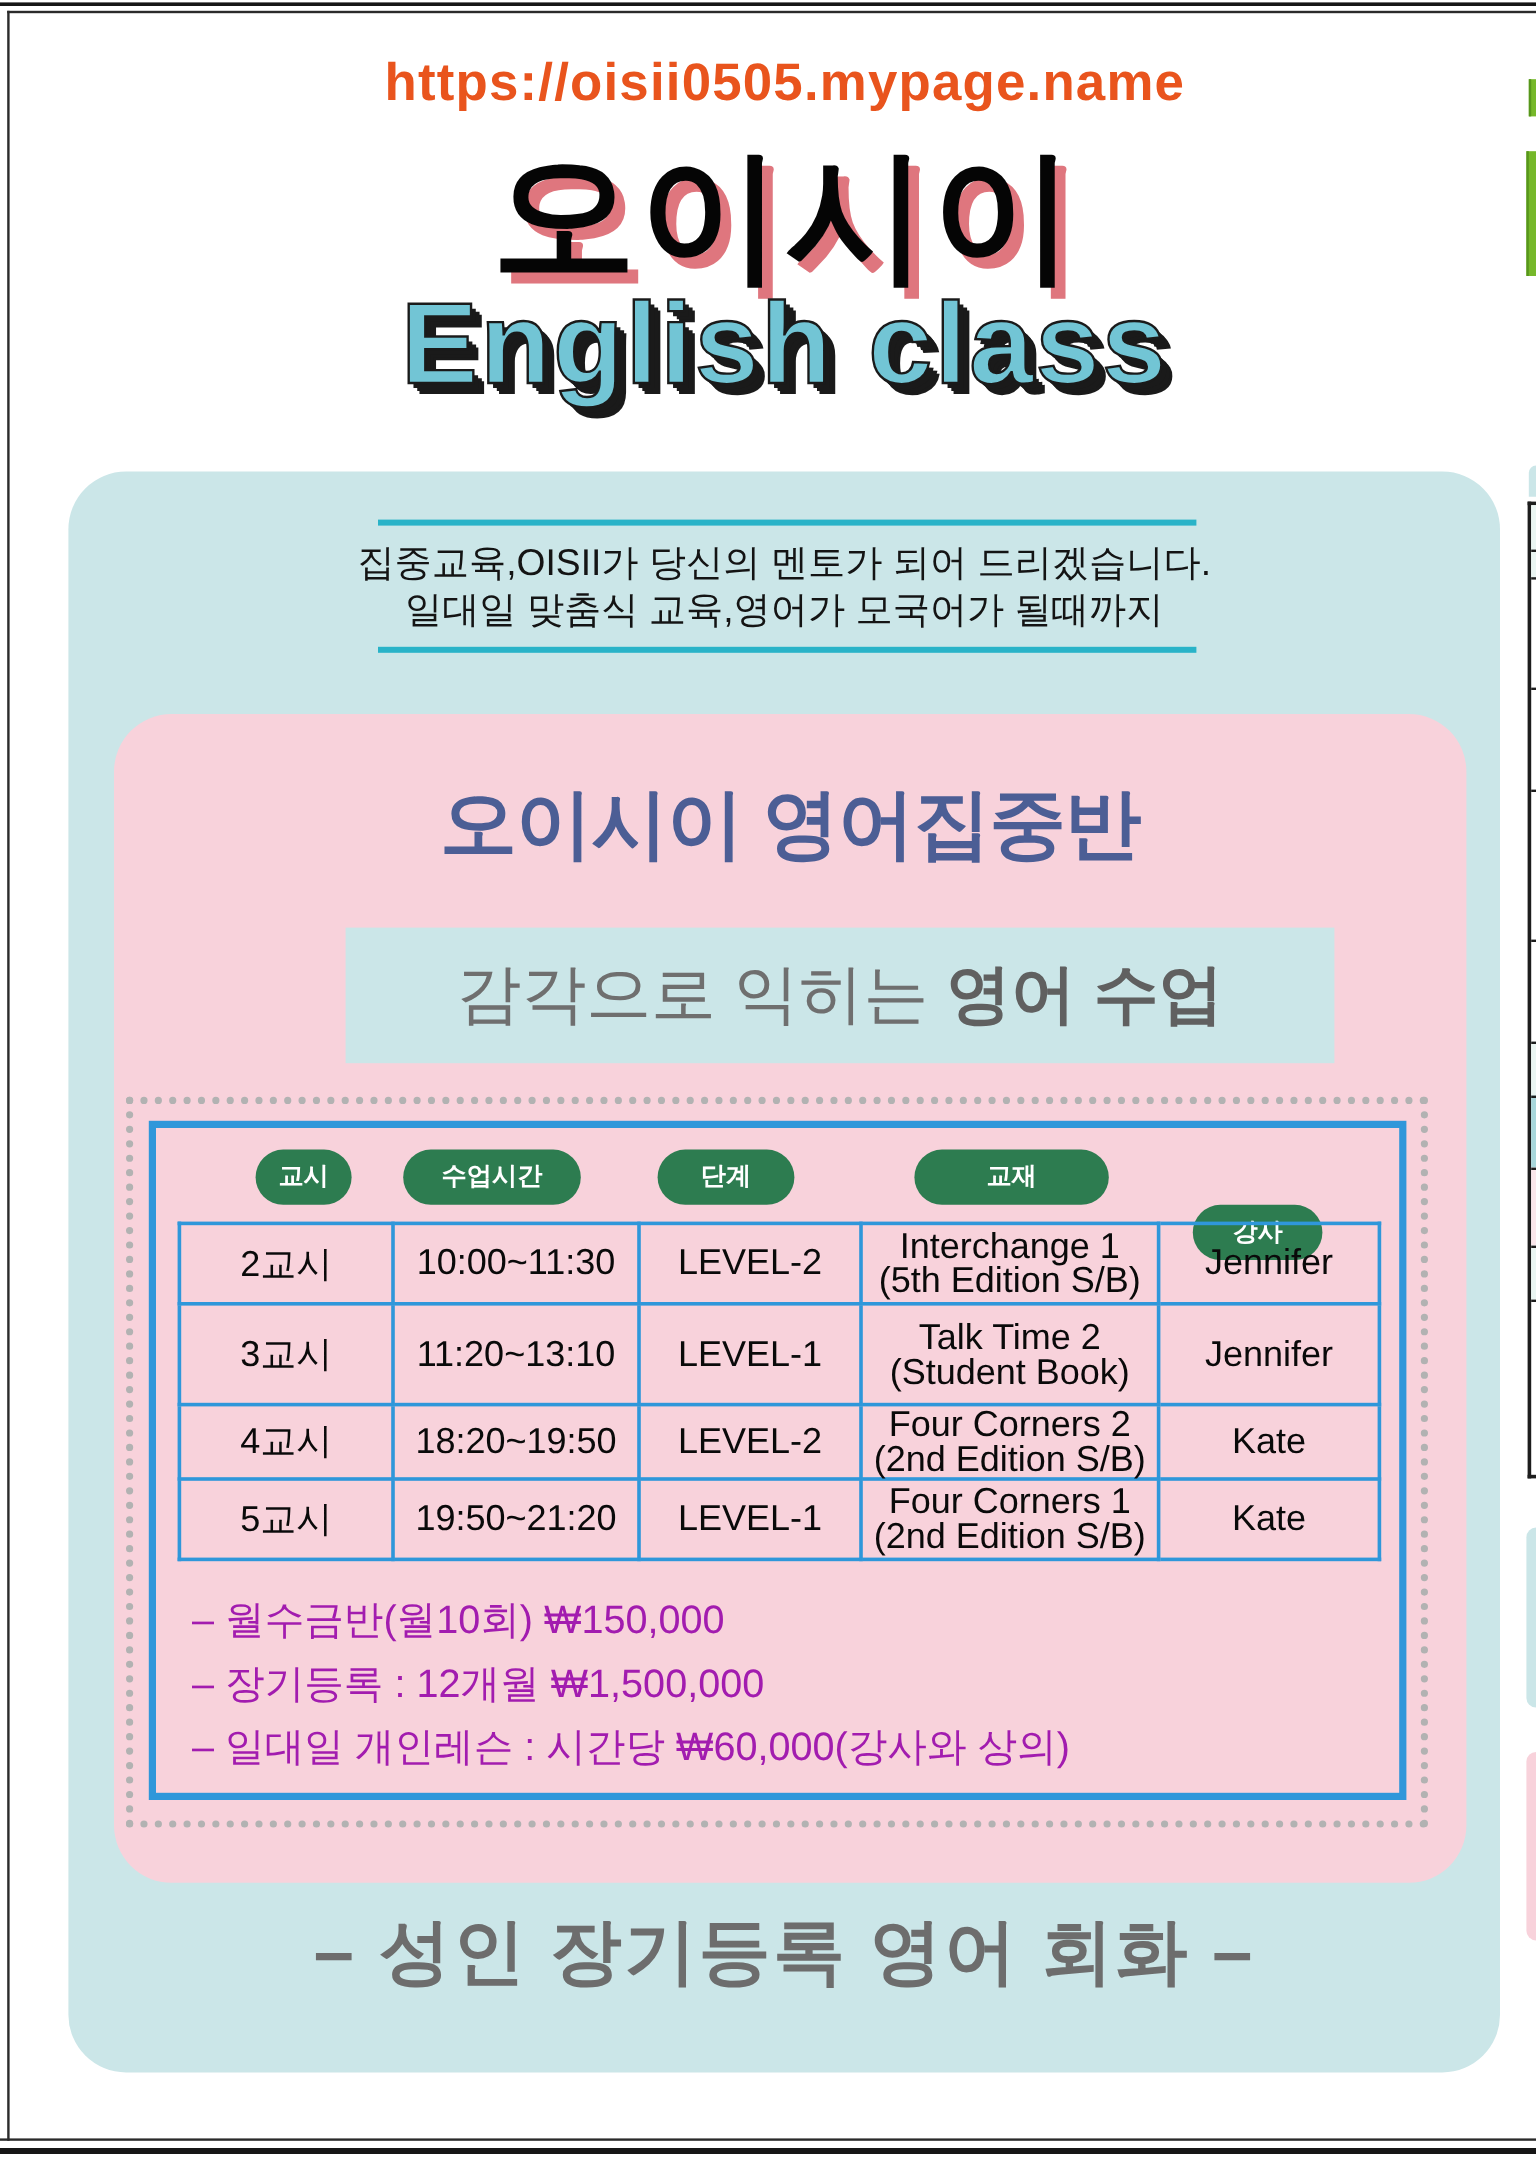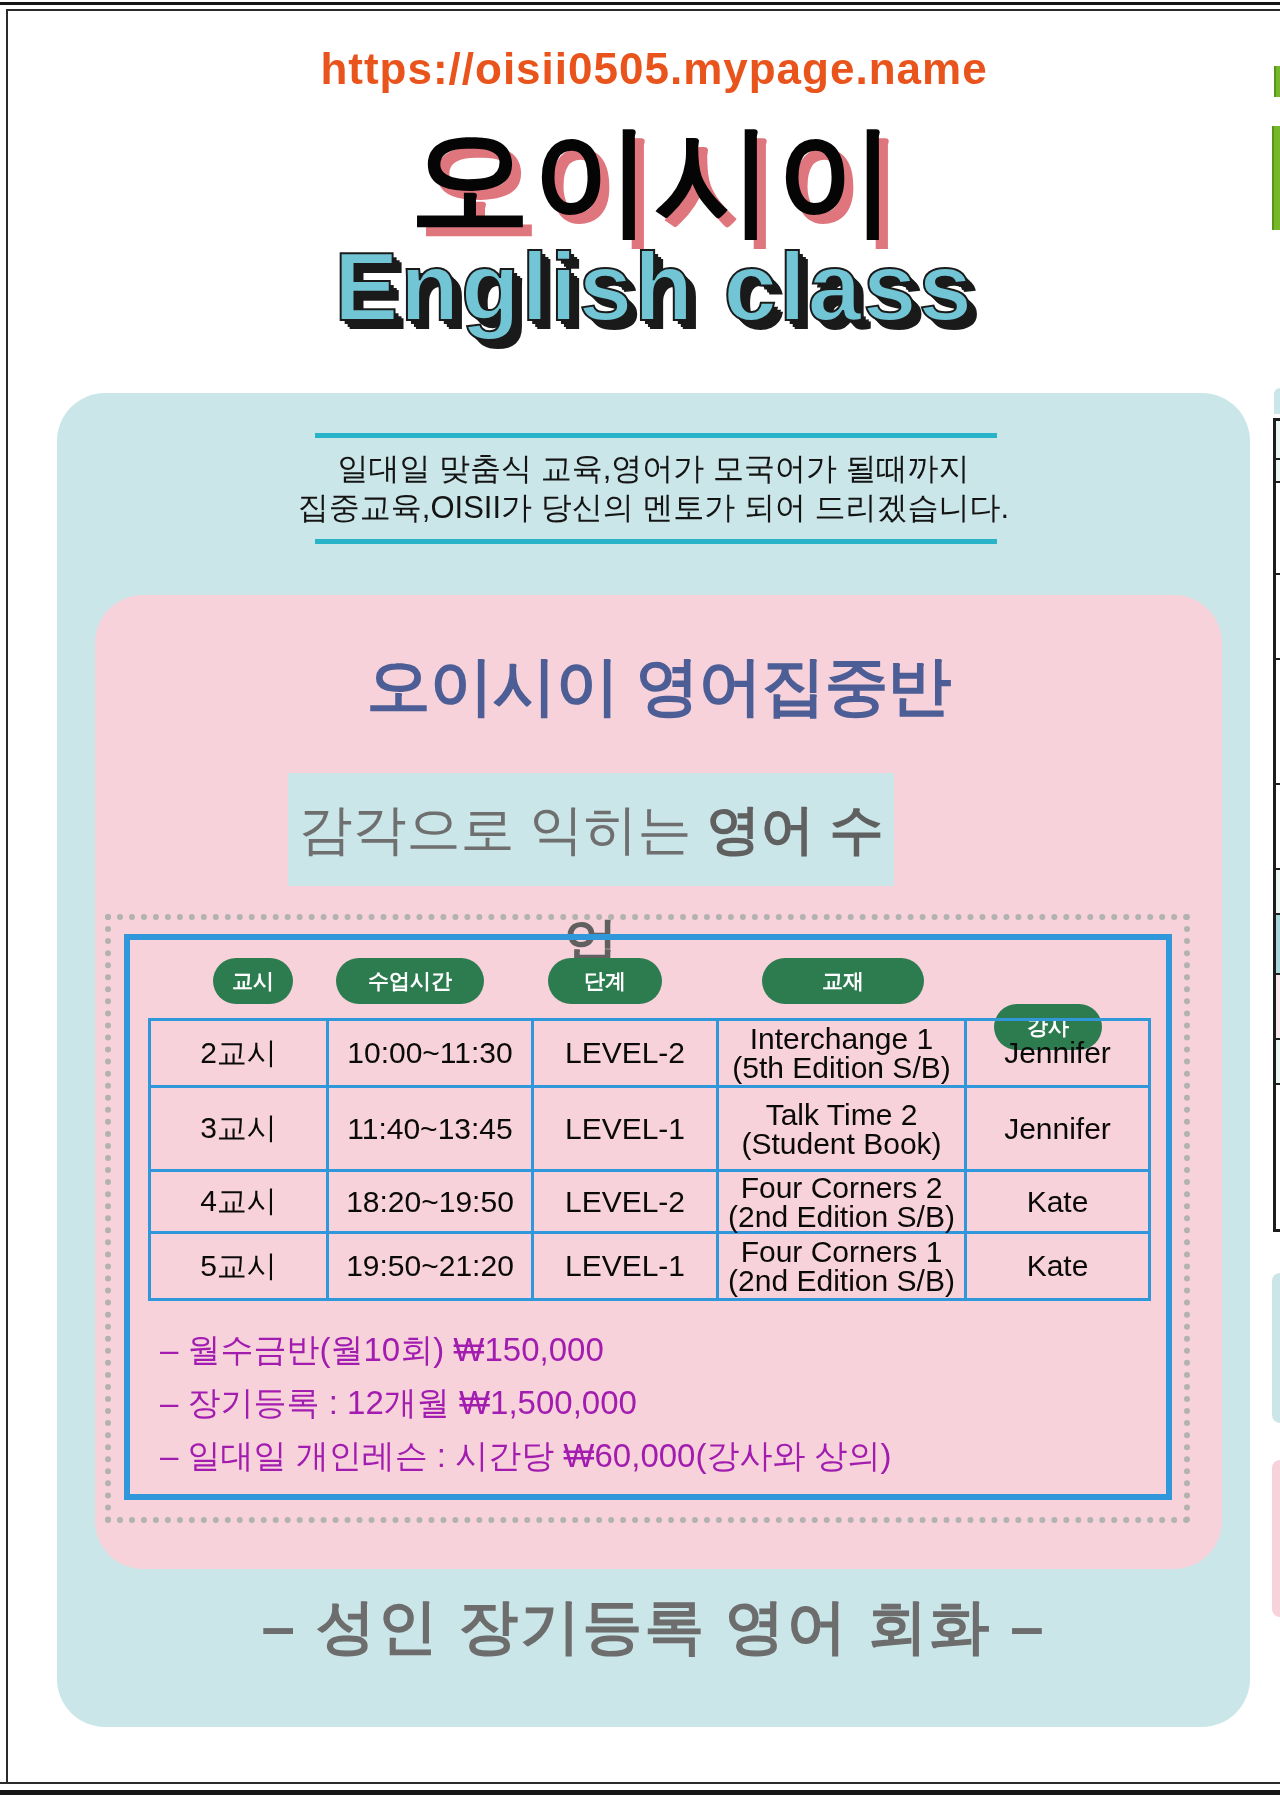--- a/index.html
+++ b/index.html
@@ -31,21 +31,21 @@
   .divider { position:absolute; left:258px; width:682px; height:5px; background:#29b3c8; }
   .divider.d1 { top:40px; } .divider.d2 { top:146px; }
   .intro-text { position:absolute; left:0; top:56px; width:100%; text-align:center;
     font-size:31px; line-height:39px; color:#141414; }
 
   
   .pink-box { position:absolute; left:38px; top:202px; width:1127px; height:974px;
     background:#f8d2db; border-radius:48px; }
   .course-heading { position:absolute; left:0; top:48px; width:100%; text-align:center;
     font-size:64px; font-weight:bold; color:#4c5e95; letter-spacing:-1px; }
-  .subtitle-strip { position:absolute; left:193px; top:178px; width:606px; height:113px;
+  .subtitle-strip { position:absolute; left:193px; top:178px; width:824px; height:113px;
     background:#cbe6e8; text-align:center; line-height:113px;
     font-size:54px; color:#6f6f6f; }
   .subtitle-strip .bold-part { font-weight:bold; color:#606060; }
 
   .dotted-box { position:absolute; left:10px; top:319px; width:1085px; height:609px;
     border:6px dotted #b2b2b2; }
   .blue-box { position:absolute; left:29px; top:339px; width:1048px; height:566px;
     border:6px solid #2f97da; }
 
   .pill { position:absolute; top:363px; height:46px; border-radius:23px; background:#2d7c50;
@@ -103,22 +103,22 @@
   <div class="frame-bottom-inner"></div>
   <div class="frame-bottom-outer"></div>
 
   <div class="site-url">https://oisii0505.mypage.name</div>
   <div class="title-ko">오이시이</div>
   <div class="title-en">English class</div>
 
   <div class="teal-box">
     <div class="divider d1"></div>
     <div class="intro-text">
+      <div>집중교육,OISII가 당신의 멘토가 되어 드리겠습니다.</div>
       <div>일대일 맞춤식 교육,영어가 모국어가 될때까지</div>
-      <div>집중교육,OISII가 당신의 멘토가 되어 드리겠습니다.</div>
     </div>
     <div class="divider d2"></div>
 
     <div class="pink-box">
       <div class="course-heading">오이시이 영어집중반</div>
 
       <div class="subtitle-strip">
         <span>감각으로 익히는 </span><span class="bold-part">영어 수업</span>
       </div>
 
@@ -145,21 +145,21 @@
             <td>10:00~11:30</td>
             <td>LEVEL-2</td>
             <td class="book-cell">
               <div>Interchange 1</div>
               <div>(5th Edition S/B)</div>
             </td>
             <td>Jennifer</td>
           </tr>
           <tr class="r2">
             <td>3교시</td>
-            <td>11:40~13:45</td>
+            <td>11:20~13:10</td>
             <td>LEVEL-1</td>
             <td class="book-cell">
               <div>Talk Time 2</div>
               <div>(Student Book)</div>
             </td>
             <td>Jennifer</td>
           </tr>
           <tr class="r3">
             <td>4교시</td>
             <td>18:20~19:50</td>

